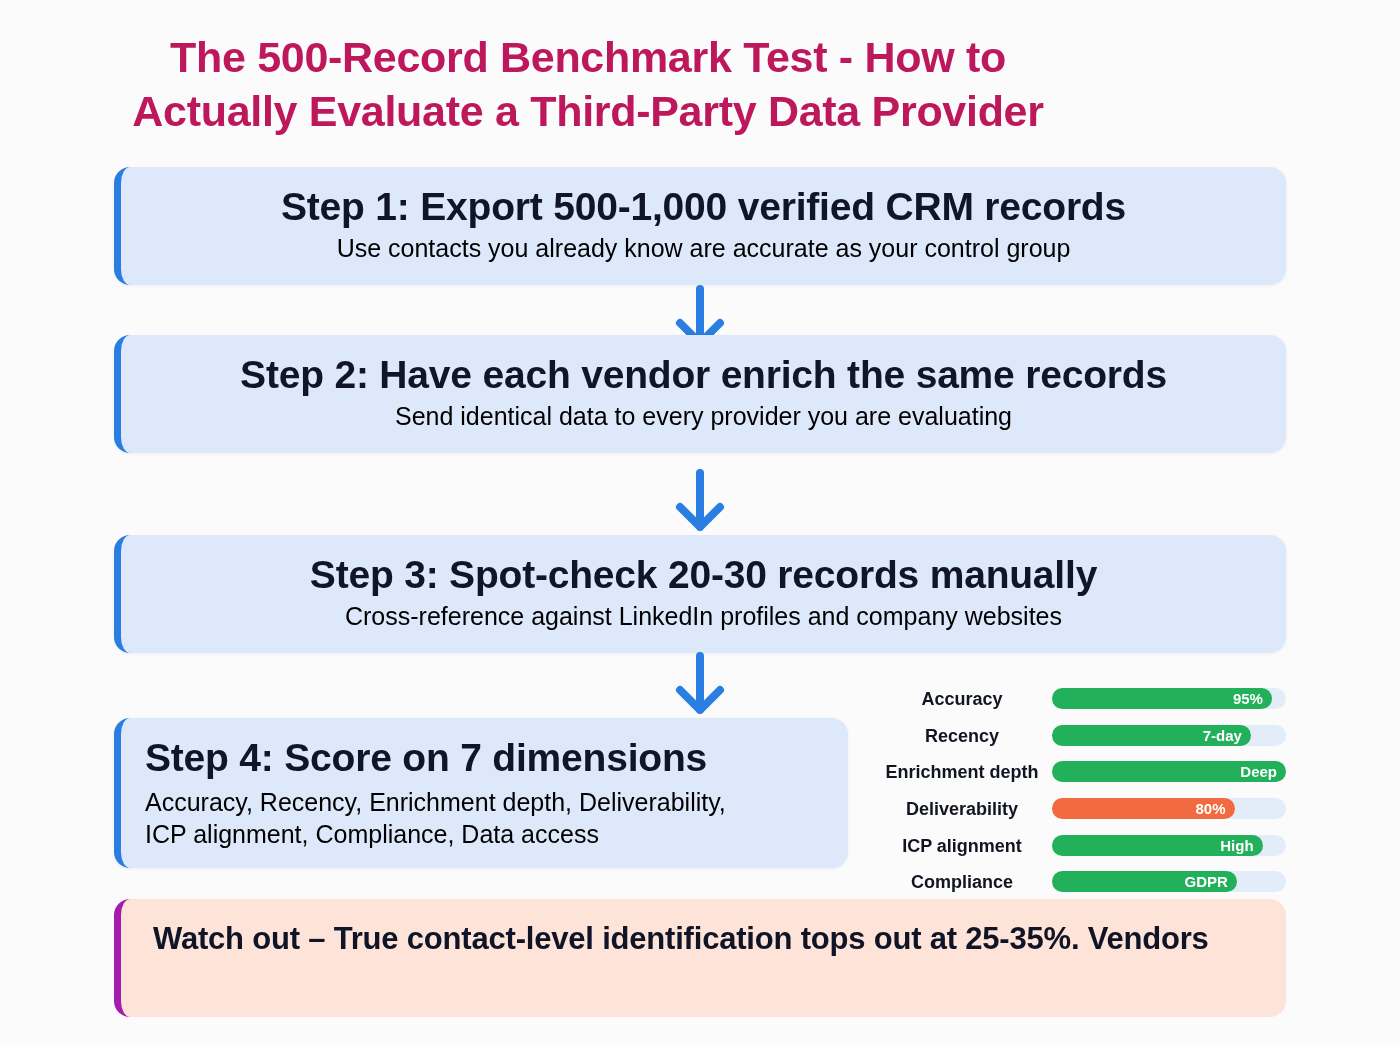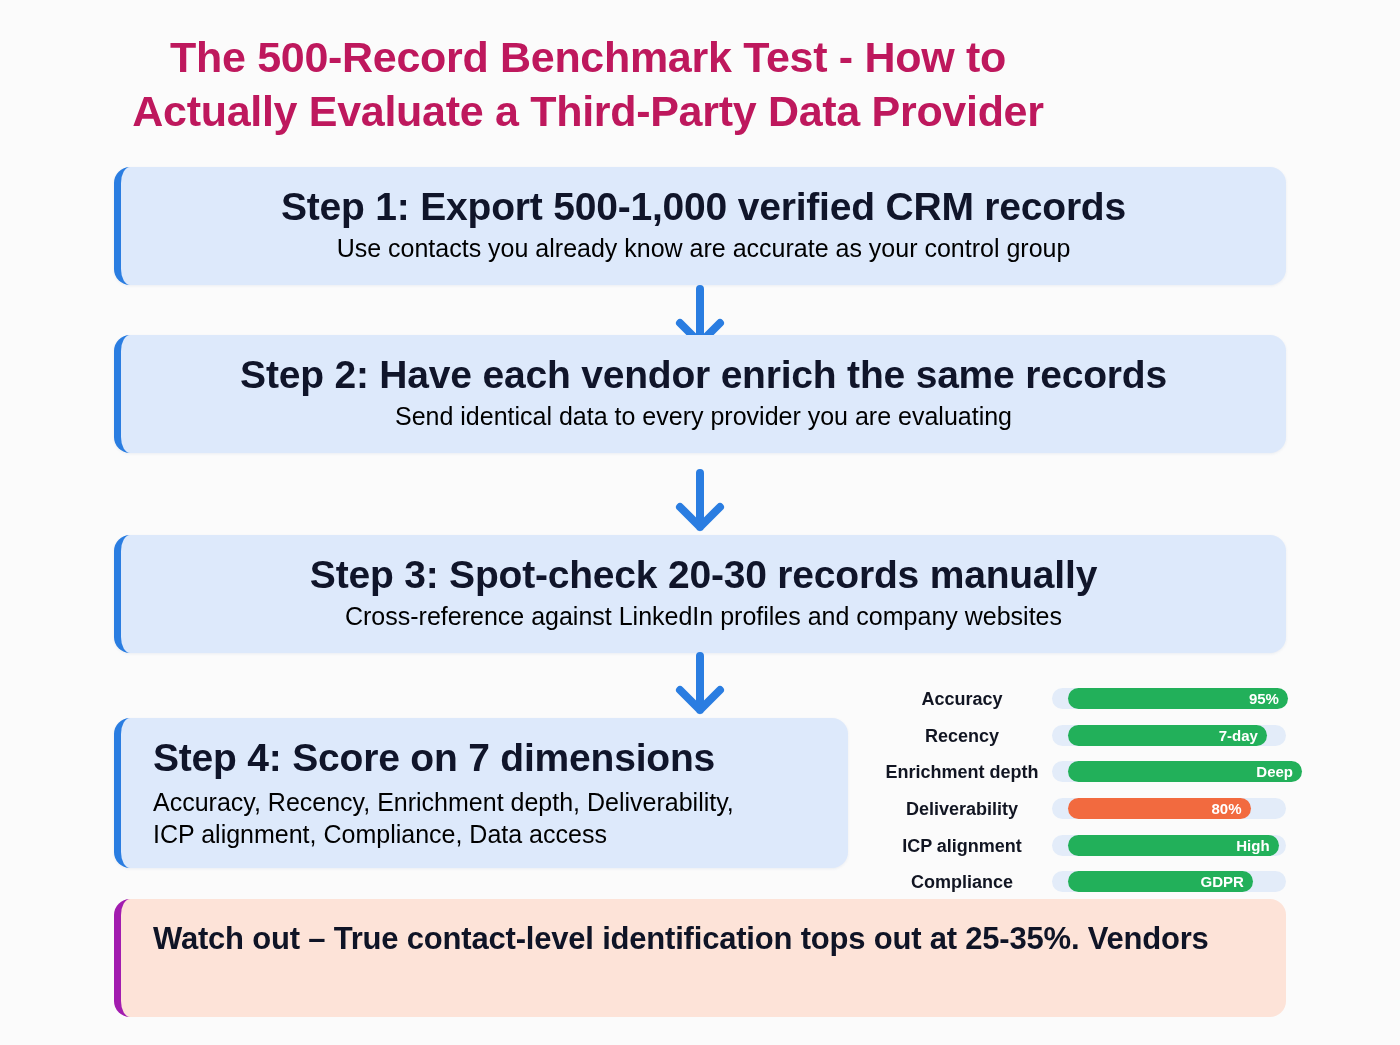--- a/index.html
+++ b/index.html
@@ -26,39 +26,39 @@
       font-weight: 700; font-size: 39px; color: #10152a; letter-spacing: -0.2px;
     }
     .card-sub {
       font-size: 25px; color: #000000;
     }
     .step1 { left: 114px; top: 167px; width: 1172px; height: 118px; }
     .step2 { left: 114px; top: 335px; width: 1172px; height: 118px; }
     .step3 { left: 114px; top: 535px; width: 1172px; height: 118px; }
     .step1 .card-title, .step2 .card-title, .step3 .card-title { margin-top: 20px; line-height: 40px; }
     .step1 .card-sub, .step2 .card-sub, .step3 .card-sub { margin-top: 6px; line-height: 30px; }
-    .step4 { left: 114px; top: 718px; width: 734px; height: 150px; padding-left: 32px; }
+    .step4 { left: 114px; top: 718px; width: 734px; height: 150px; padding-left: 24px; }
     .step4 .card-title { margin-top: 20px; line-height: 40px; }
     .step4 .card-sub { margin-top: 8px; line-height: 32px; }
     .arrow { position: absolute; left: 672px; width: 56px; height: 66px; }
     .arrow1 { top: 285px; }
     .arrow2 { top: 469px; }
     .arrow3 { top: 652px; }
     .scores { position: absolute; left: 870px; top: 677px; width: 420px; }
     .score-row { position: relative; height: 28.7px; margin-top: 8px; }
     .score-label {
       position: absolute; left: 0; width: 184px; text-align: center;
       font-weight: 700; font-size: 18px; line-height: 28px; color: #111522;
     }
     .score-track {
       position: absolute; left: 182px; top: 3px; width: 234px; height: 21px;
       background: #e3ecf9; border-radius: 11px;
     }
     .score-fill {
-      position: absolute; left: 16px; top: 0; height: 21px; border-radius: 11px;
+      position: absolute; left: 0; top: 0; height: 21px; border-radius: 11px;
       text-align: right; padding-right: 9px;
       color: #ffffff; font-weight: 700; font-size: 15px; line-height: 21px;
       white-space: nowrap;
     }
     .warning {
       position: absolute; left: 114px; top: 899px; width: 1172px; height: 118px;
       background: #fde3d8; border-radius: 16px; border-left: 7px solid #a21caf;
       padding-left: 32px; padding-top: 20px;
       font-weight: 700; font-size: 31px; line-height: 39px; color: #0f1426;
       letter-spacing: -0.2px;

